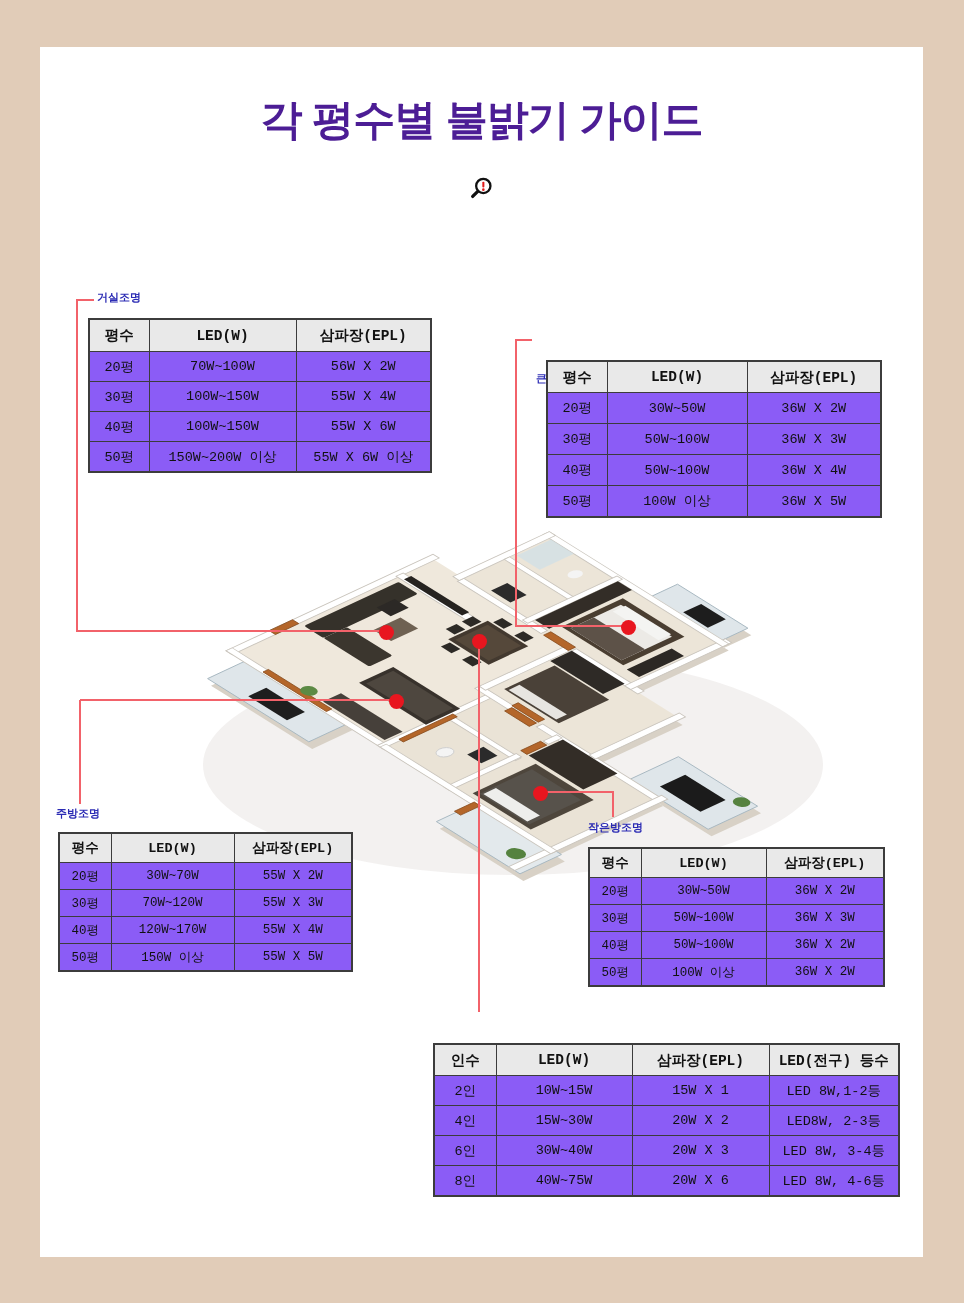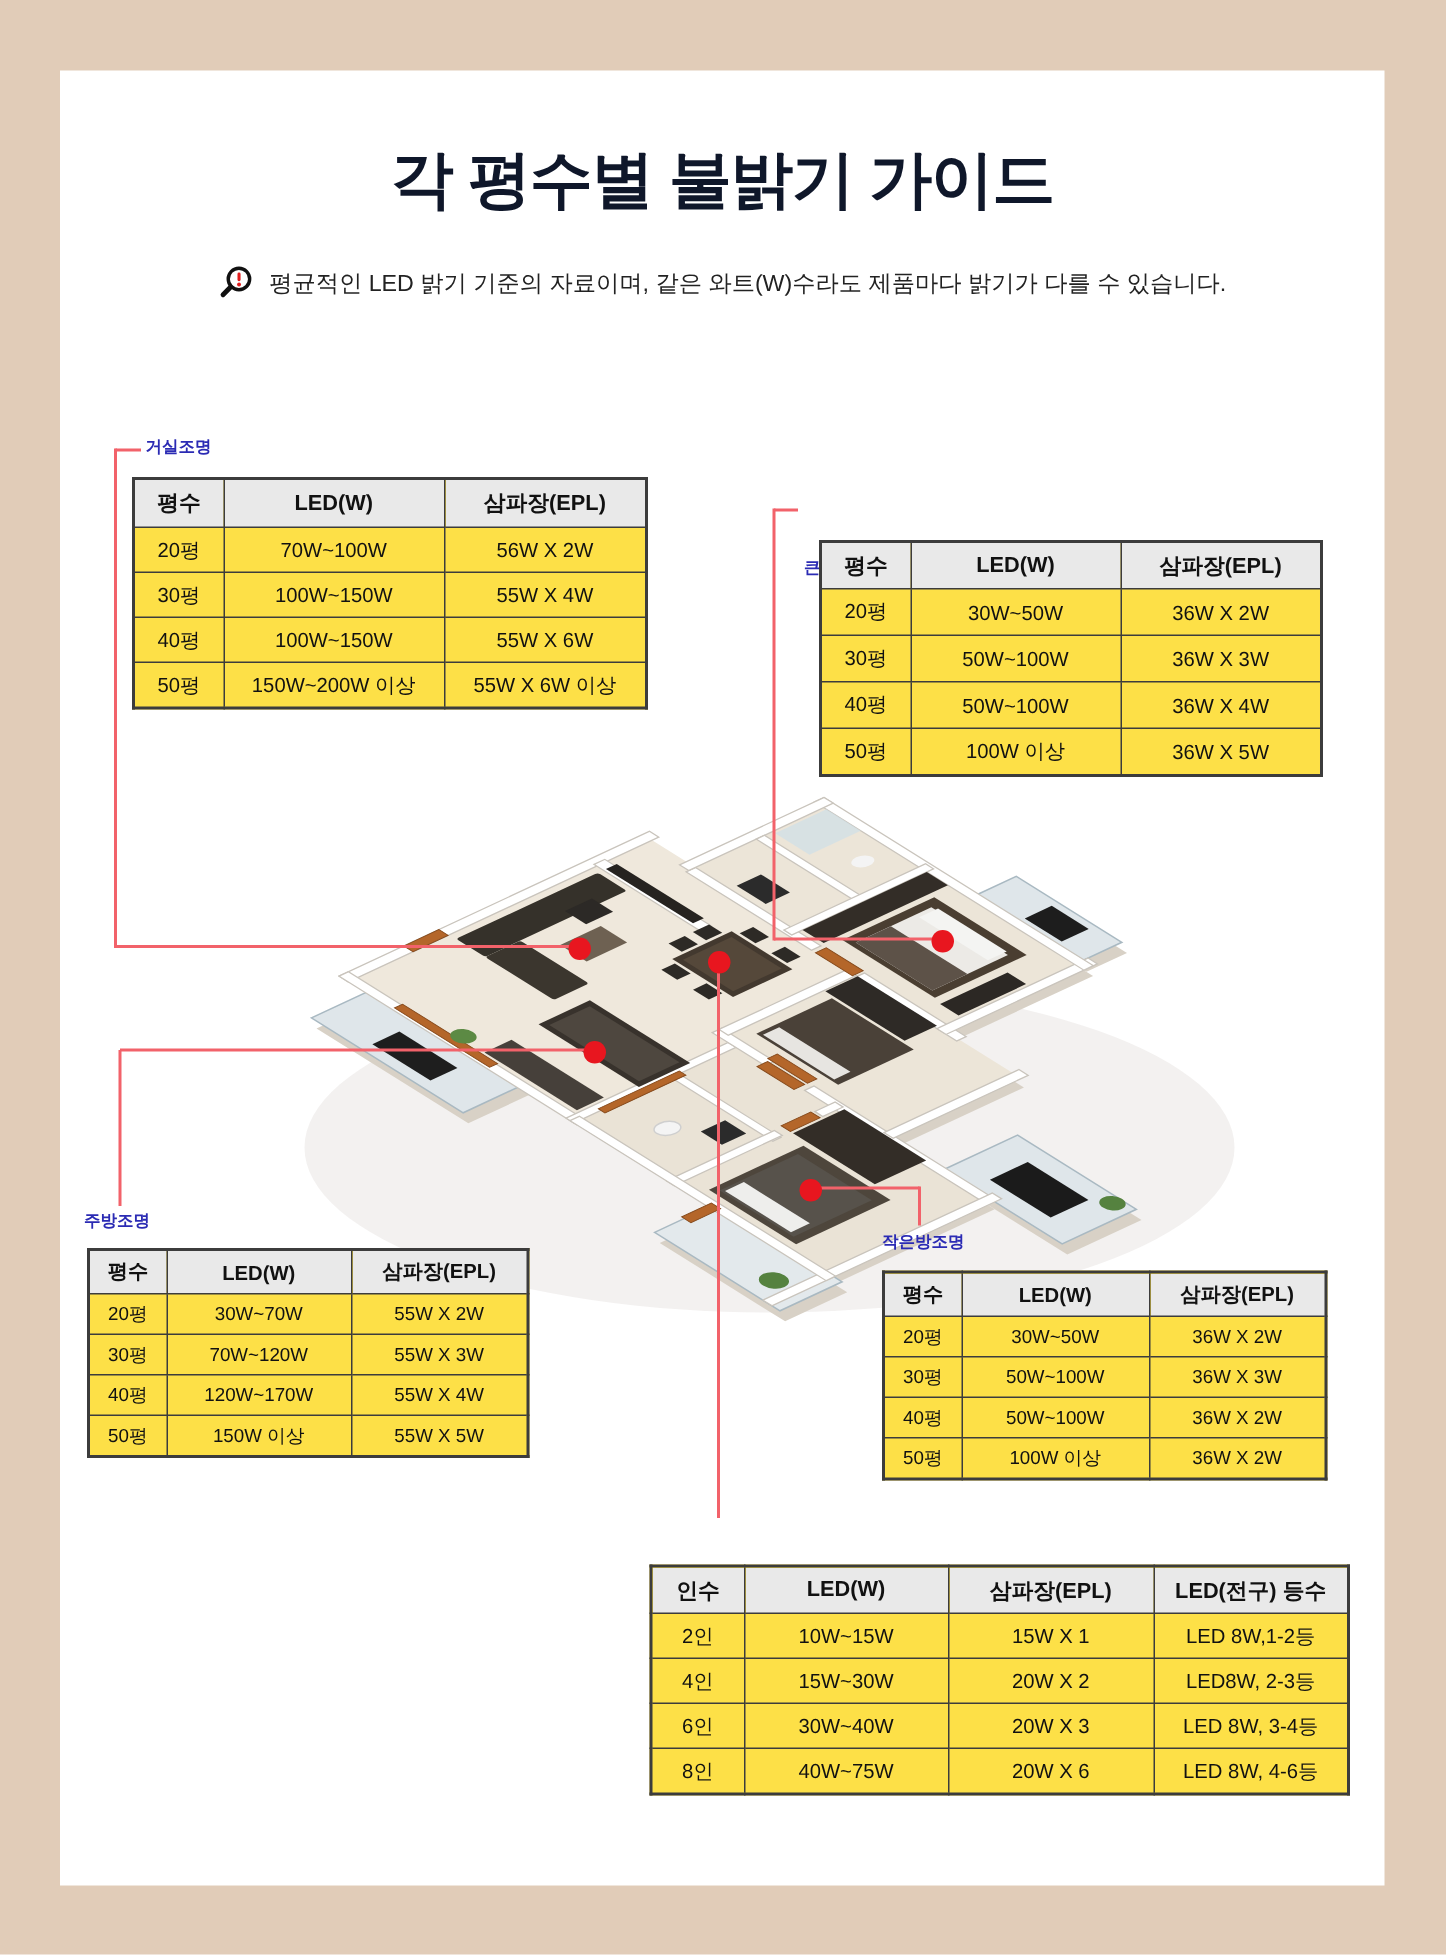--- a/index.html
+++ b/index.html
@@ -10,36 +10,37 @@
     color:#111;
   }
   .panel{
     position:absolute;left:40px;top:47px;width:883px;height:1210px;
     background:#ffffff;
   }
   .abs{position:absolute;}
   
   .title{
     left:40px;top:92px;width:883px;text-align:center;
-    font-size:42px;font-weight:800;letter-spacing:-1px;color:#0f172a;
+    font-size:42px;font-weight:800;letter-spacing:-1px;color:#4c1d95;
   }
   .disclaimer{
     left:40px;top:176px;width:883px;display:flex;align-items:center;justify-content:center;gap:8px;
     font-size:15.5px;color:#222;
   }
   .disclaimer svg{flex:0 0 auto;}
   
   .sec-label{
     font-size:11px;font-weight:700;color:var(--label-blue,#2b2bb4);
     white-space:nowrap;
   }
   
   table.guide{
-    border-collapse:collapse;table-layout:fixed;background:#fde047;
+    border-collapse:collapse;table-layout:fixed;background:#8b5cf6;
     border:2px solid var(--table-border,#3c3c3c);
+    font-family:Liberation Mono, monospace;
   }
   table.guide th,table.guide td{
     border:1px solid var(--table-border,#3c3c3c);
     text-align:center;vertical-align:middle;padding:0;
     white-space:nowrap;overflow:hidden;
   }
   table.guide th{background:var(--header-bg,#e9e9e9);font-weight:700;}
   .t-living{width:344px;font-size:13.5px;}
   .t-living th{height:31px;font-size:14.5px;}
   .t-living td{height:29px;}
@@ -74,21 +75,20 @@
 
 <div class="abs title">각 평수별 불밝기 가이드</div>
 
 <div class="abs disclaimer">
   <svg width="26" height="26" viewBox="0 0 24 24">
     <circle cx="13.2" cy="9.2" r="6.6" fill="none" stroke="#111" stroke-width="2.1"></circle>
     <line x1="8.1" y1="14.2" x2="3.4" y2="18.9" stroke="#111" stroke-width="3" stroke-linecap="round"></line>
     <rect x="12.3" y="5.2" width="1.9" height="5.4" rx="0.9" fill="#e11c1c"></rect>
     <circle cx="13.25" cy="12.6" r="1.2" fill="#e11c1c"></circle>
   </svg>
-  <span>평균적인 LED 밝기 기준의 자료이며, 같은 와트(W)수라도 제품마다 밝기가 다를 수 있습니다.</span>
 </div>
 
 <svg class="abs" style="left:183px;top:505px;" width="720" height="400" viewBox="0 0 720 400">
   <ellipse cx="330" cy="260" rx="310" ry="110" fill="rgba(80,60,40,0.07)"></ellipse>
   <g transform="matrix(0.9 -0.42 0.88 0.55 34 150)">
 
     <g transform="translate(-5,9)" fill="#d8d1c6">
       <rect x="15" y="5" width="220" height="170"></rect>
       <rect x="230" y="40" width="105" height="195"></rect>
       <rect x="15" y="175" width="120" height="190"></rect>

